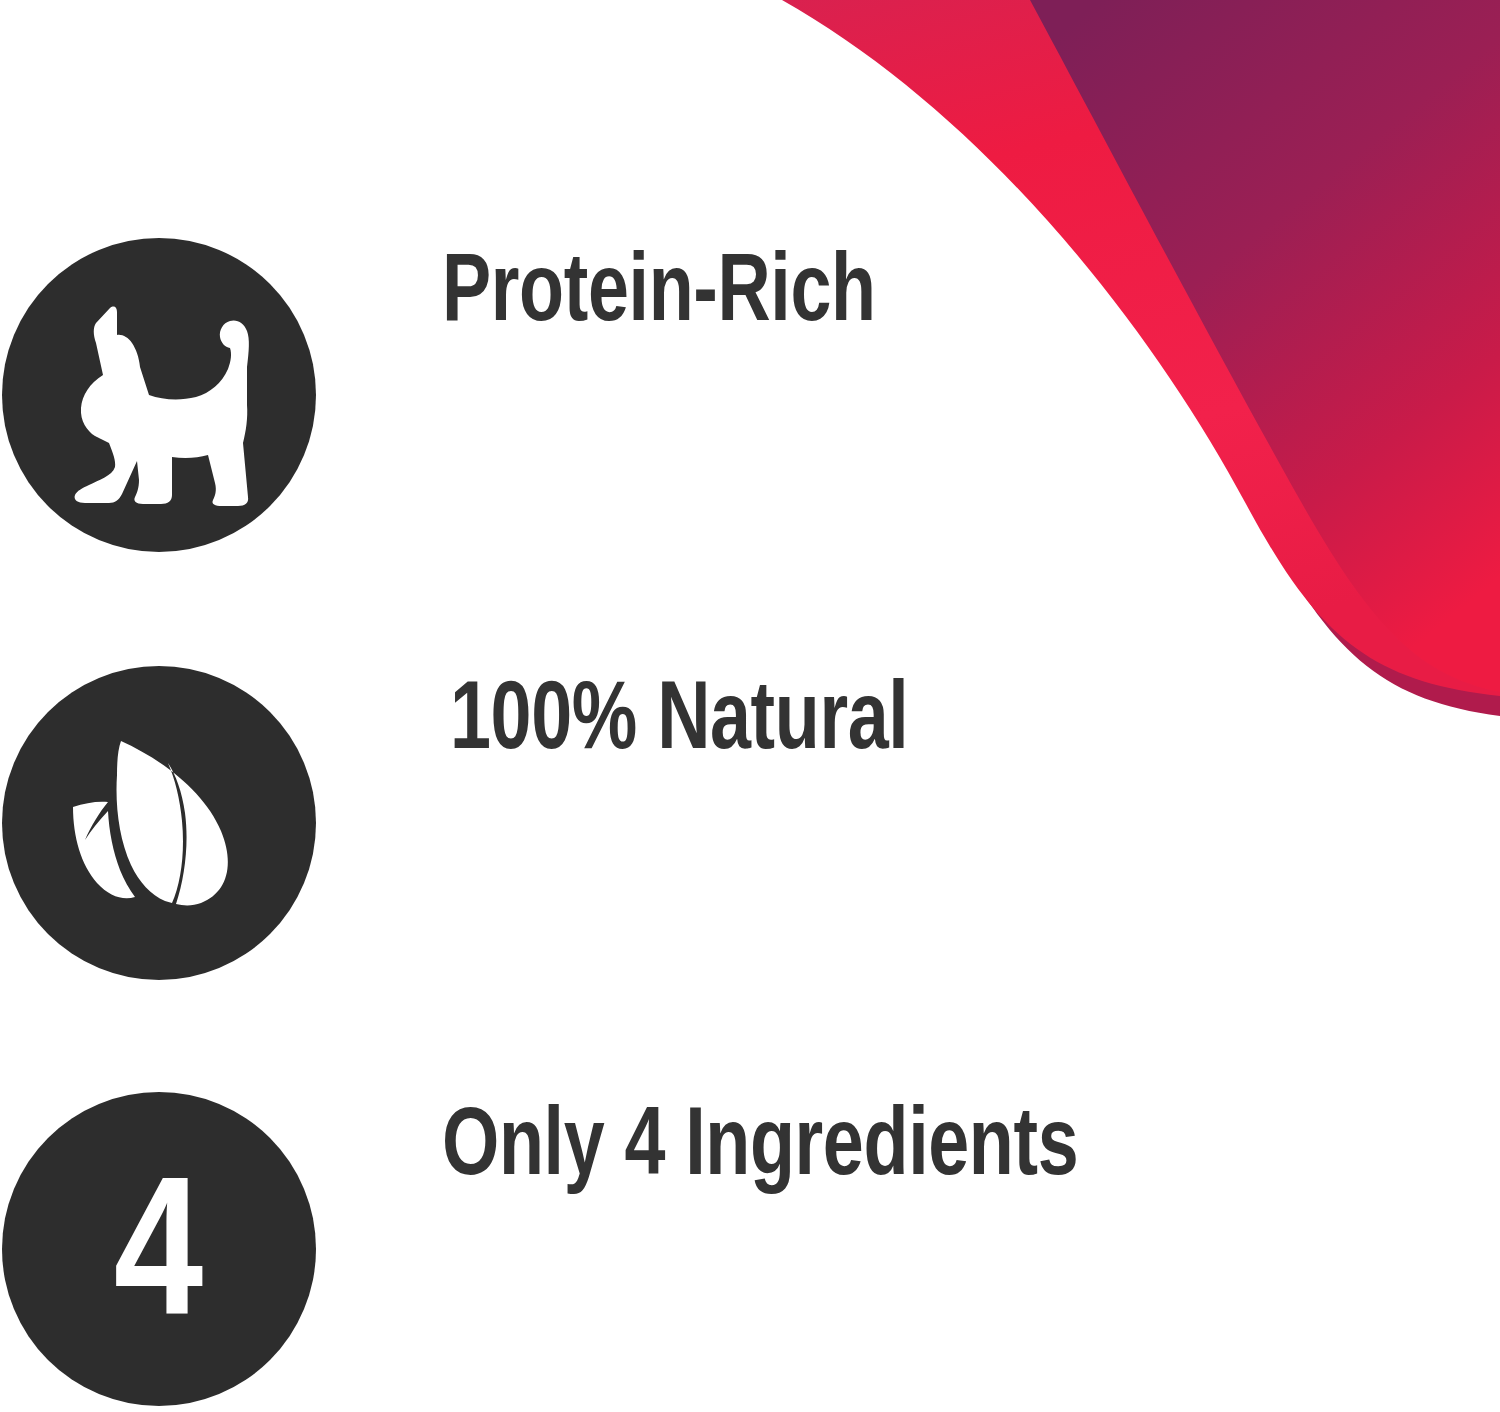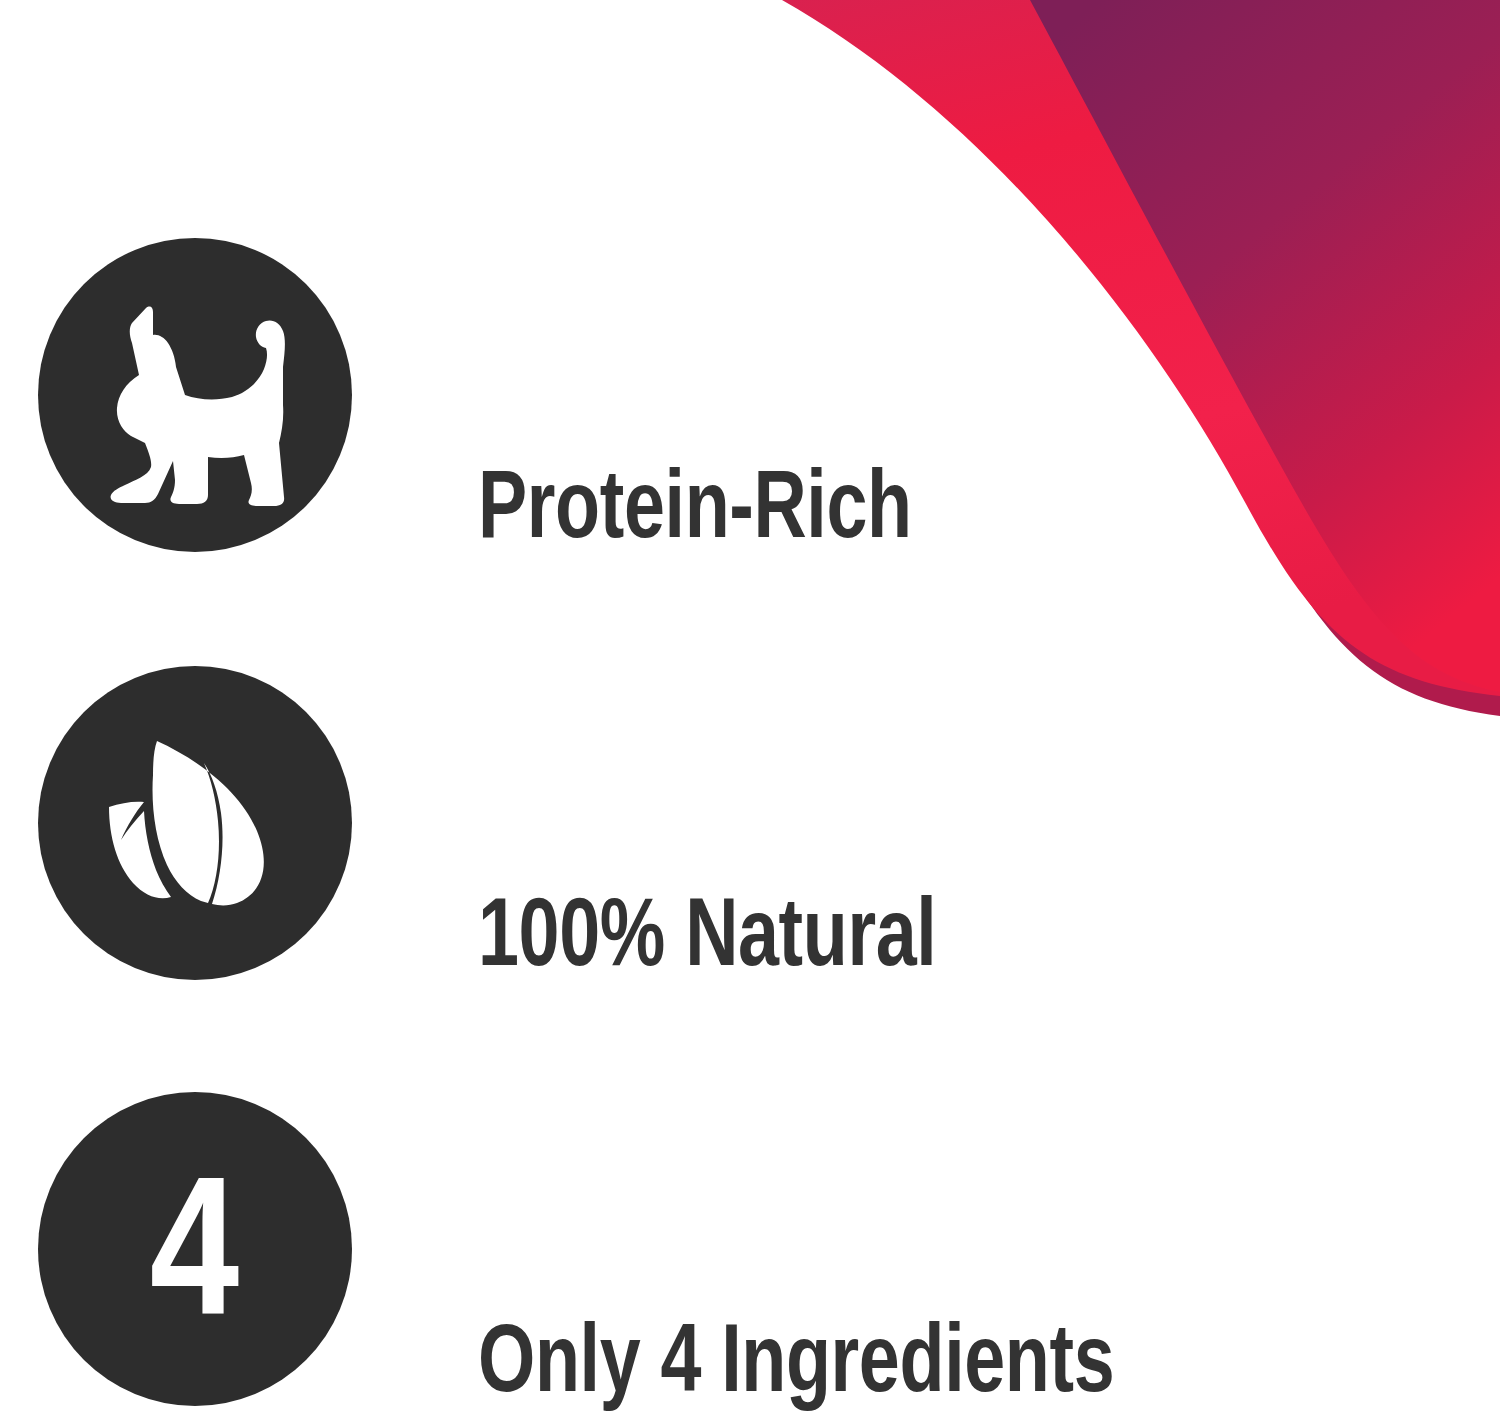--- a/index.html
+++ b/index.html
@@ -25,26 +25,25 @@
     height: 720px;
     pointer-events: none;
   }
   .swoosh-wrap svg { display: block; width: 100%; height: 100%; }
 
   
   .feature-row {
     position: absolute;
     left: 0;
     display: flex;
-    align-items: flex-end;
+    align-items: flex-start;
     width: 1180px;
-    margin-left: 36px;
   }
   #row-0 { top: 238px; }
-  #row-1 { top: 666px; }
+  #row-1 { top: 666px; gap: 8px; }
   #row-2 { top: 1092px; }
 
   .badge {
     position: relative;
     width: 316px;
     height: 316px;
     flex: 0 0 316px;
     display: flex;
     align-items: center;
     justify-content: center;

